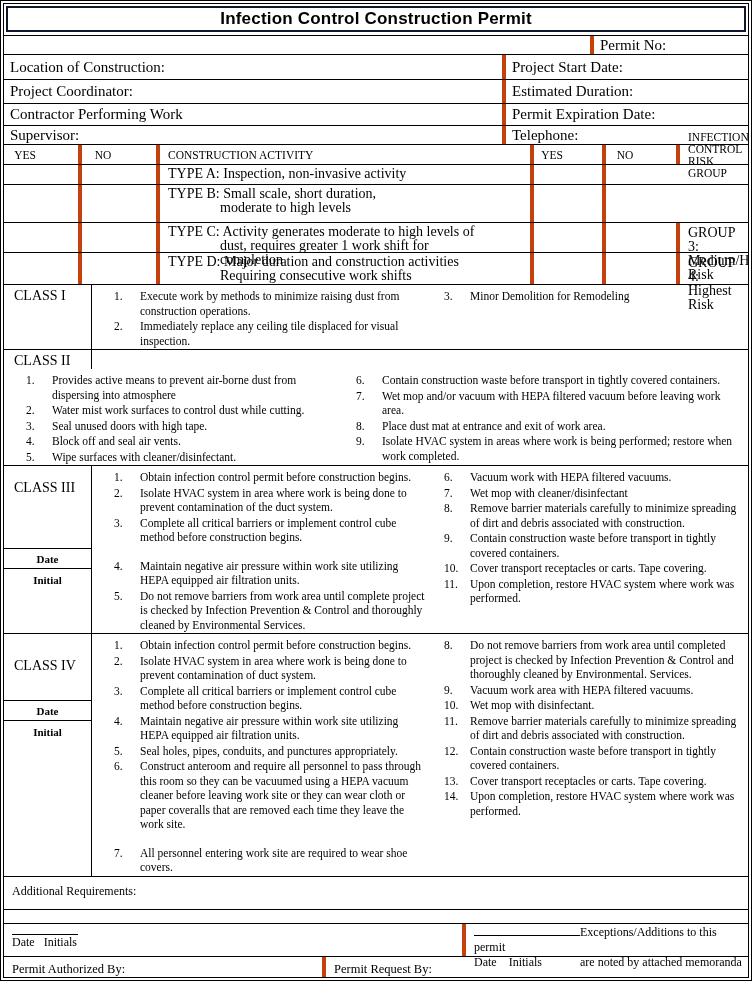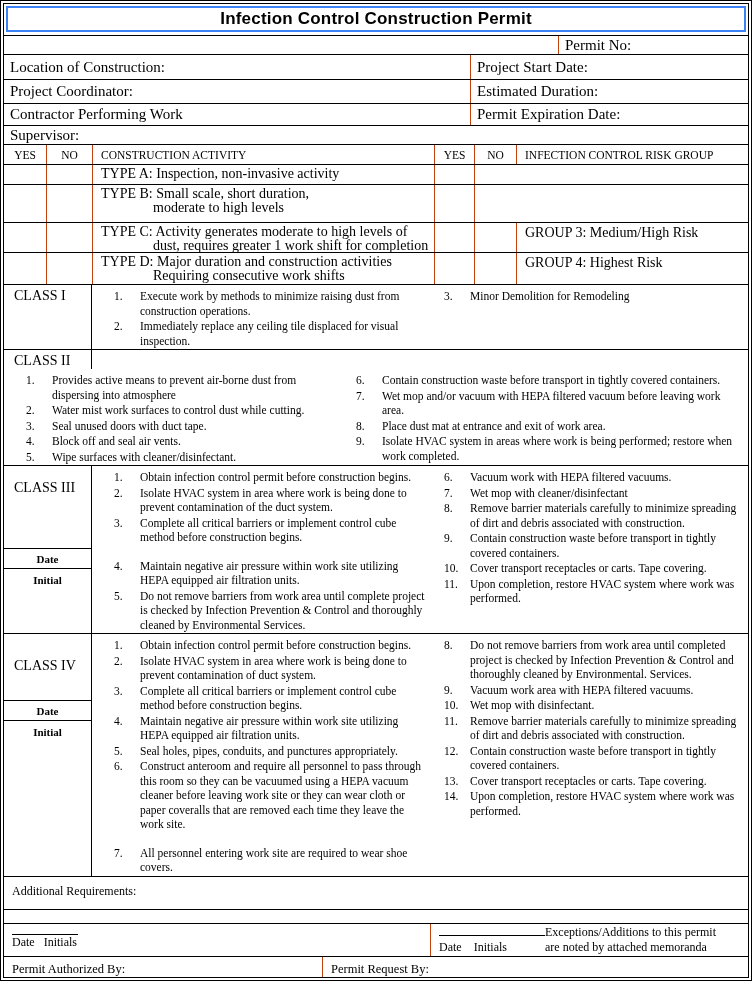--- a/index.html
+++ b/index.html
@@ -4,31 +4,31 @@
 <style>
   html,body { margin:0; padding:0; background:#e8e8e8; }
   * { box-sizing:border-box; }
   .page {
     width:752px; height:981px; margin:0 auto; background:#ffffff; color:#000;
     border:4px double #000; overflow:hidden;
     font-family:"Liberation Serif","DejaVu Serif",serif;
   }
   
   .title-box {
-    border:2px solid #3b82f6; margin:2px 2px 3px 2px; height:26px;
+    border:2px solid #0f172a; margin:2px 2px 3px 2px; height:26px;
     display:flex; align-items:center; justify-content:center;
   }
   .title-box .t {
     font-family:"Liberation Sans","DejaVu Sans",sans-serif;
     font-weight:bold; font-size:17px; letter-spacing:.2px;
   }
   
   .form { border-top:1px solid #000; }
   .row { display:flex; border-bottom:1px solid #000; }
-  .row > .c + .c { border-left:1px solid #c2410c; }
+  .row > .c + .c { border-left:4px solid #c2410c;margin-left:32px; }
   .c { min-width:0; }
   
   .hdr-row { height:25px; font-size:15px; }
   .hdr-row .c { display:flex; align-items:center; padding-left:6px; }
   .row-permit { height:19px; }
   .row-b { height:25px; } .row-c { height:24px; } .row-d { height:22px; } .row-e { height:19px; }
   .hdr-left { width:466px; }
   .hdr-right { flex:1;font-family:Liberation Serif, serif; }
   .permit-blank { width:554px; }
   .permit-cell { flex:1; display:flex; align-items:center; padding-left:6px; font-size:15px; }
@@ -126,20 +126,23 @@
         <span>Contractor Performing Work</span>
       </div>
       <div class="c hdr-right">
         <span>Permit Expiration Date:</span>
       </div>
     </div>
     <div class="row hdr-row row-e">
       <div class="c hdr-left">
         <span>Supervisor:</span>
       </div>
+      <div class="c hdr-right">
+        <span>Telephone:</span>
+      </div>
     </div>
 
     <div class="row at-head">
       <div class="c cw-yes">YES</div>
       <div class="c cw-no">NO</div>
       <div class="c cw-act">CONSTRUCTION ACTIVITY</div>
       <div class="c cw-yes2">YES</div>
       <div class="c cw-no2">NO</div>
       <div class="c cw-risk">INFECTION CONTROL RISK GROUP</div>
     </div>
@@ -225,21 +228,21 @@
               <div class="item">
                 <span class="num">1.</span>
                 <span class="txt">Provides active means to prevent air-borne dust from dispersing into atmosphere</span>
               </div>
               <div class="item">
                 <span class="num">2.</span>
                 <span class="txt">Water mist work surfaces to control dust while cutting.</span>
               </div>
               <div class="item">
                 <span class="num">3.</span>
-                <span class="txt">Seal unused doors with duct tape.</span>
+                <span class="txt">Seal unused doors with high tape.</span>
               </div>
               <div class="item">
                 <span class="num">4.</span>
                 <span class="txt">Block off and seal air vents.</span>
               </div>
               <div class="item">
                 <span class="num">5.</span>
                 <span class="txt">Wipe surfaces with cleaner/disinfectant.</span>
               </div>
             </div>

